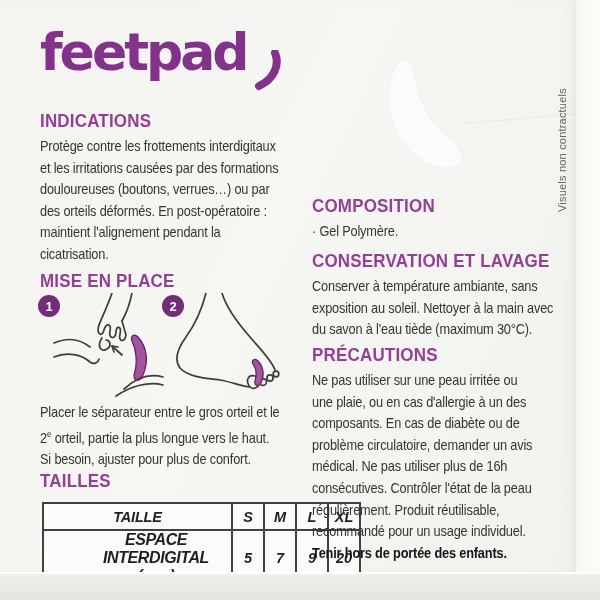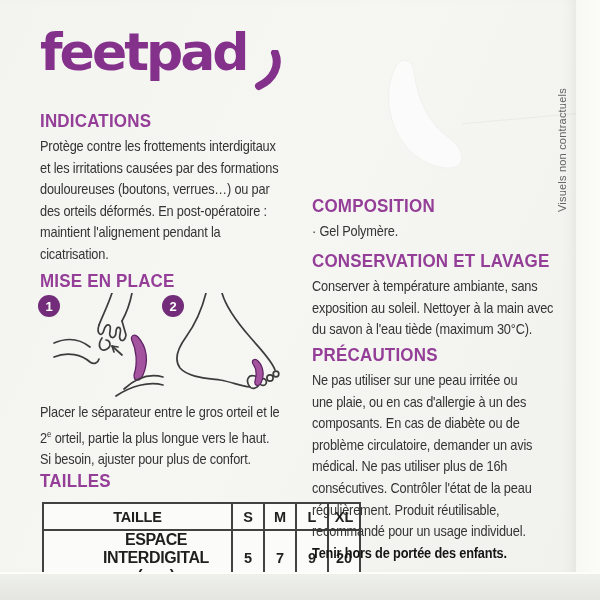--- a/index.html
+++ b/index.html
@@ -66,21 +66,21 @@
   .illu-2{position:absolute;left:122px;top:0;}
   .b-mise{left:40px;top:402px;width:300px;}
   .t-tailles{left:40px;top:471px;}
   
   .sizes-table{
     position:absolute;left:42px;top:502px;border-collapse:collapse;
     background:#fbfcf9;
   }
   .sizes-table td{
     border:2px solid #414141;text-align:center;vertical-align:middle;
-    font-weight:bold;color:#1f1f1f;height:25px;padding:0 2px;
+    font-weight:bold;color:#1f1f1f;height:25px;padding:0 2px;font-style:italic;
   }
   .sizes-table .lbl-head{width:146px;font-size:14.5px;letter-spacing:-.2px;}
   .sizes-table .lbl-row{width:146px;font-size:16px;letter-spacing:-.4px;padding-left:39px;}
   .sizes-table .size-cell{width:26px;font-size:14.5px;}
   
   .t-composition{left:312px;top:196px;}
   .b-composition{left:312px;top:221px;width:280px;}
   .t-conservation{left:312px;top:251px;}
   .b-conservation{left:312px;top:276px;width:282px;}
   .t-precautions{left:312px;top:345px;}

